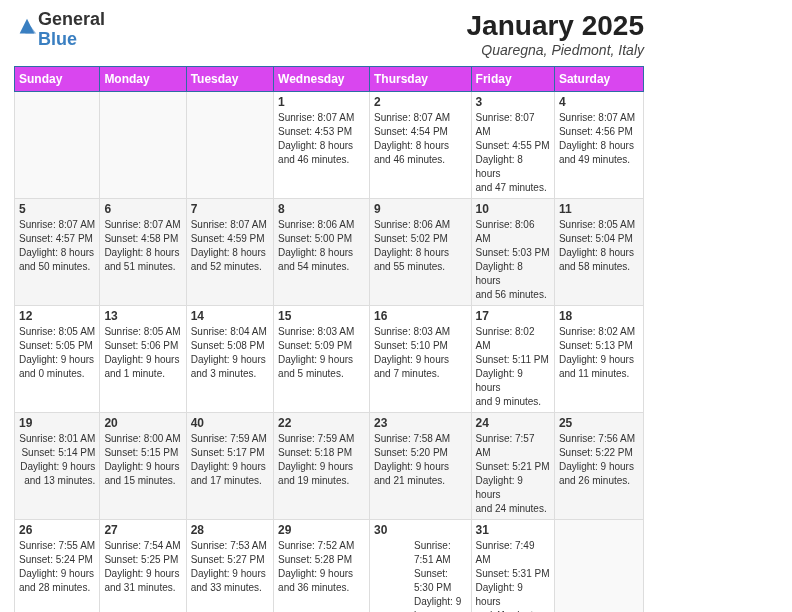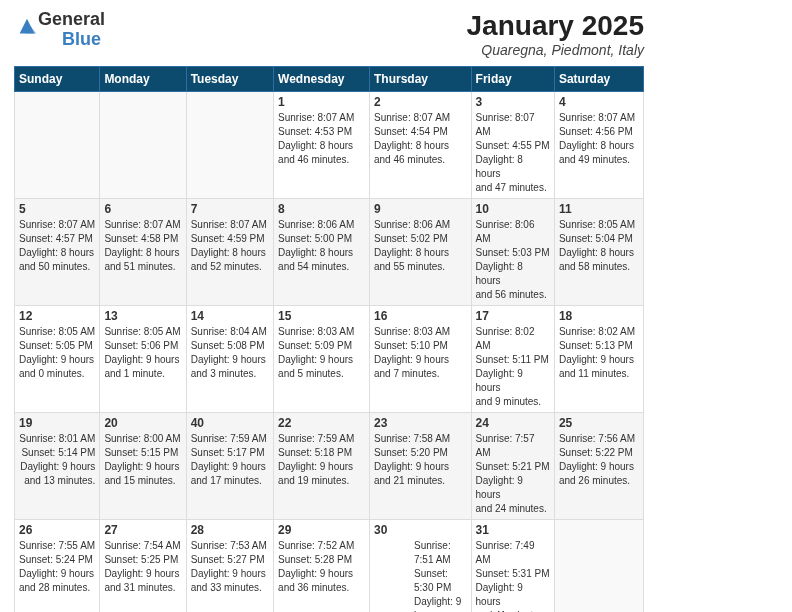--- a/index.html
+++ b/index.html
@@ -23,21 +23,21 @@
     .logo {
       display: flex;
       align-items: center;
     }
     .logo-text {
       font-size: 18px;
       font-weight: bold;
       line-height: 1.1;
     }
     .logo-general { color: #333; }
-    .logo-blue { color: #3a7fc1; margin-left: 24px; }
+    .logo-blue { color: #3a7fc1; }
     .logo-icon {
       width: 22px;
       height: 22px;
       margin-left: 2px;
     }
     .title-block {
       text-align: right;
     }
     .cal-title {
       font-size: 28px;
@@ -49,21 +49,21 @@
       font-size: 14px;
       color: #444;
       font-style: italic;
     }
     .calendar {
       width: 100%;
       border-collapse: collapse;
       border: 1px solid #ccc;
     }
     .calendar th {
-      background: #0c4a6e;
+      background: #d946ef;
       color: #fff;
       font-size: 12px;
       font-weight: bold;
       padding: 5px 4px;
       text-align: left;
       border: 1px solid #2e6da4;
     }
     .calendar td {
       vertical-align: top;
       padding: 3px 4px;

